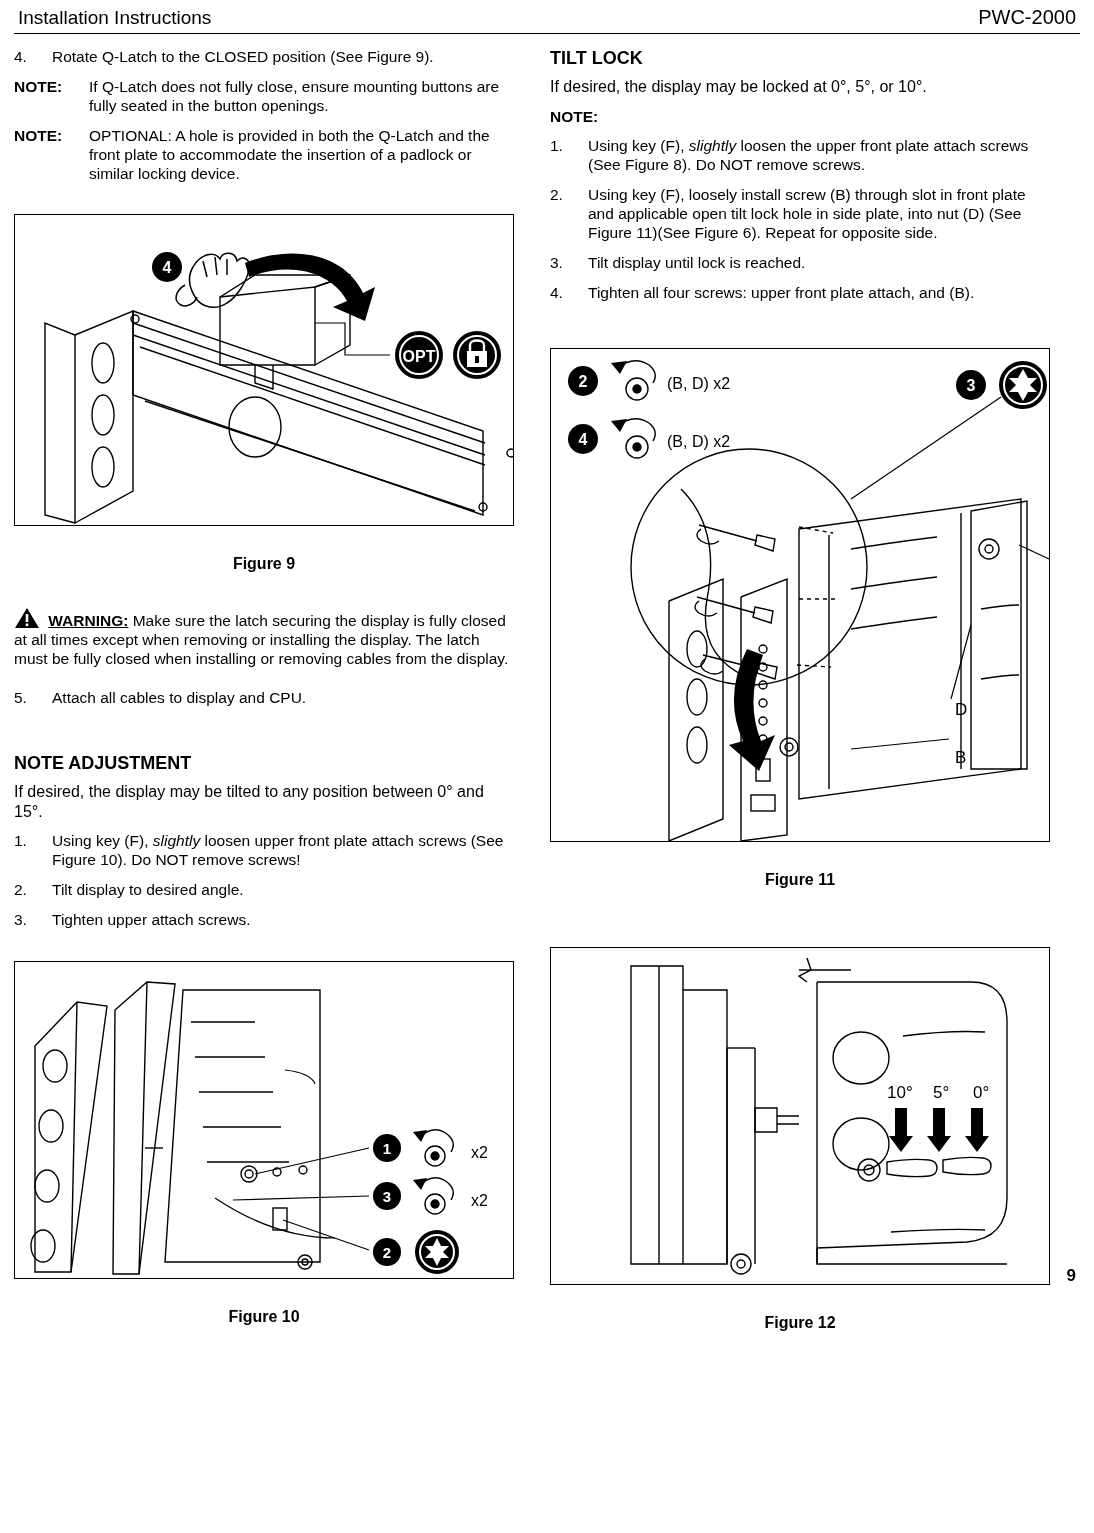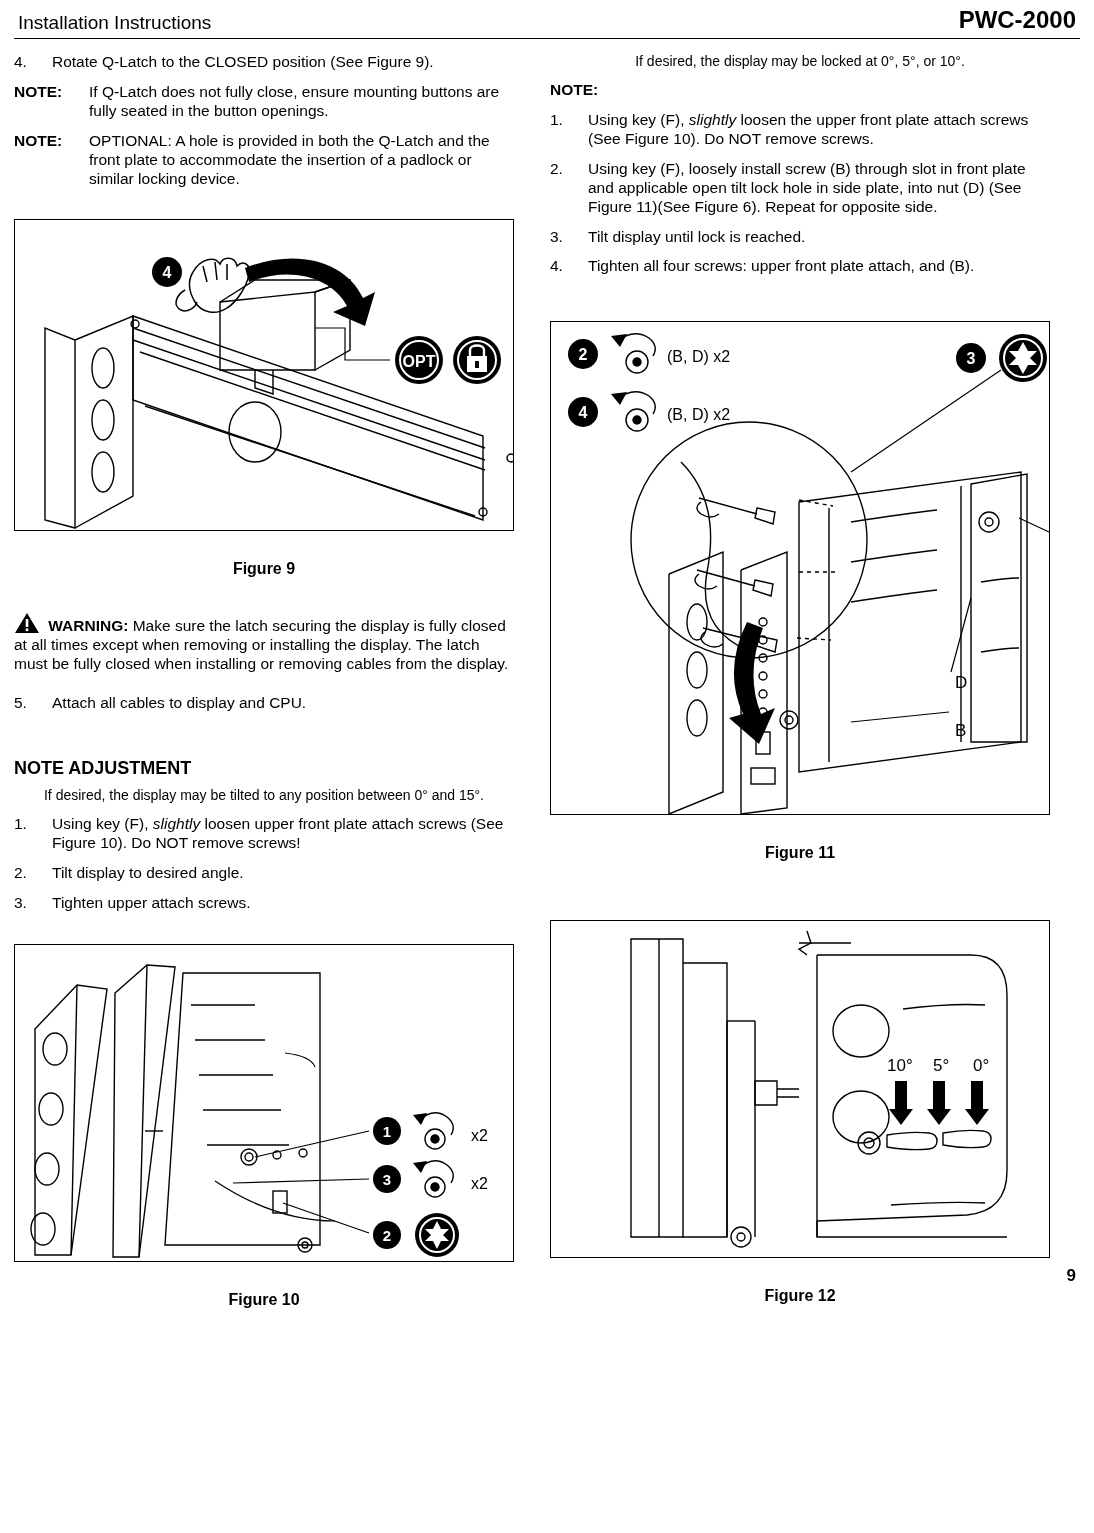--- a/index.html
+++ b/index.html
@@ -25,22 +25,22 @@
   
   .header {
     display: flex;
     justify-content: space-between;
     align-items: flex-end;
     font-size: 19px;
     padding: 6px 4px 4px 4px;
     border-bottom: 1.5px solid #000;
   }
   .header .right {
-    font-weight: bold;
-    font-size: 24px;
+    font-weight: normal;
+    font-size: 20px;
   }
   
   .columns {
     display: flex;
     gap: 36px;
     margin-top: 14px;
   }
   .col {
     width: 500px;
     position: relative;
@@ -70,24 +70,23 @@
     font-weight: bold;
     flex: 0 0 62px;
   }
   .note .txt {
     flex: 1;
   }
   .note.indent-note .lbl {
     flex: 0 0 70px;
   }
   .para {
-    font-size: 14px;
+    font-size: 16px;
     line-height: 1.22;
     margin-bottom: 11px;
-    text-align: center;
   }
   h2.section {
     font-size: 18px;
     font-weight: bold;
     margin: 0 0 8px 0;
   }
   .spacer-lg { height: 34px; }
   .spacer-md { height: 20px; }
   i.ital { font-style: italic; }
   
@@ -108,21 +107,21 @@
     font-size: 15.5px;
     line-height: 1.22;
     position: relative;
     padding-left: 0;
   }
   .warn-tri {
     display: inline-block;
     vertical-align: -3px;
     margin-right: 4px;
   }
-  .warn-word { font-weight: bold; }
+  .warn-word { font-weight: bold; text-decoration: underline; }
   .footer-page {
     position: absolute;
     right: 18px;
     bottom: 8px;
     font-size: 17px;
     font-weight: bold;
   }
   svg { display: block; }
 </style>
 </head>
@@ -325,29 +324,30 @@
             <path d="M422 276 L426 284 L434 284 L428 290 L434 296 L426 296 L422 304 L418 296 L410 296 L416 290 L410 284 L418 284 Z" fill="#fff"></path>
           </g>
         </svg>
       </div>
       <div class="figcaption">Figure 10</div>
 
     </div>
 
     <div class="col">
 
+      <h2 class="section">TILT LOCK</h2>
       <div class="para">If desired, the display may be locked at 0°, 5°, or 10°.</div>
 
       <div class="note indent-note">
         <div class="lbl">NOTE:</div>
       </div>
 
       <div class="numbered">
         <div class="num">1.</div>
-        <div class="txt"><span>Using key (F), </span><i class="ital">slightly</i><span> loosen the upper front plate attach screws (See Figure 10). Do NOT remove screws.</span></div>
+        <div class="txt"><span>Using key (F), </span><i class="ital">slightly</i><span> loosen the upper front plate attach screws (See Figure 8). Do NOT remove screws.</span></div>
       </div>
       <div class="numbered">
         <div class="num">2.</div>
         <div class="txt">Using key (F), loosely install screw (B) through slot in front plate and applicable open tilt lock hole in side plate, into nut (D) (See Figure 11)(See Figure 6).  Repeat for opposite side.</div>
       </div>
       <div class="numbered">
         <div class="num">3.</div>
         <div class="txt">Tilt display until lock is reached.</div>
       </div>
       <div class="numbered">

